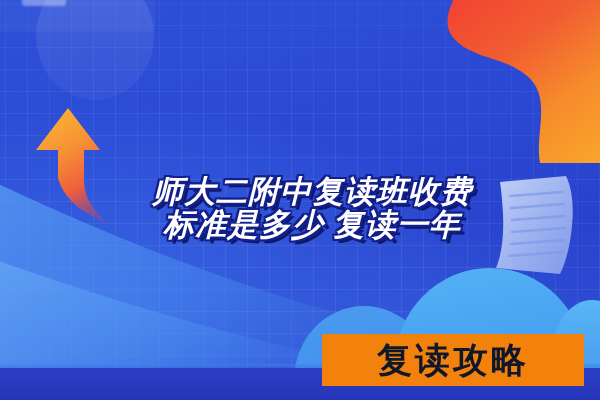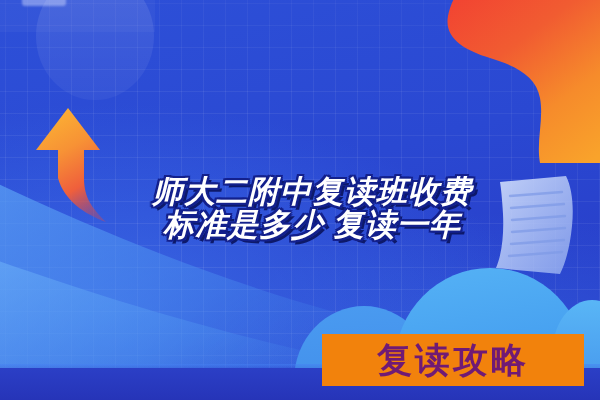--- a/index.html
+++ b/index.html
@@ -193,21 +193,21 @@
     top: 334px;
     width: 262px;
     height: 52px;
     background: #f2820c;
     display: flex;
     align-items: center;
     justify-content: center;
     z-index: 25;
   }
   .ribbon-text {
-    color: #701a75;
+    color: #0f172a;
     font-family: "Liberation Serif", "DejaVu Serif", serif;
     font-size: 35px;
     font-weight: 700;
     letter-spacing: 3px;
     line-height: 1;
   }
 </style>
 </head>
 <body>
 

